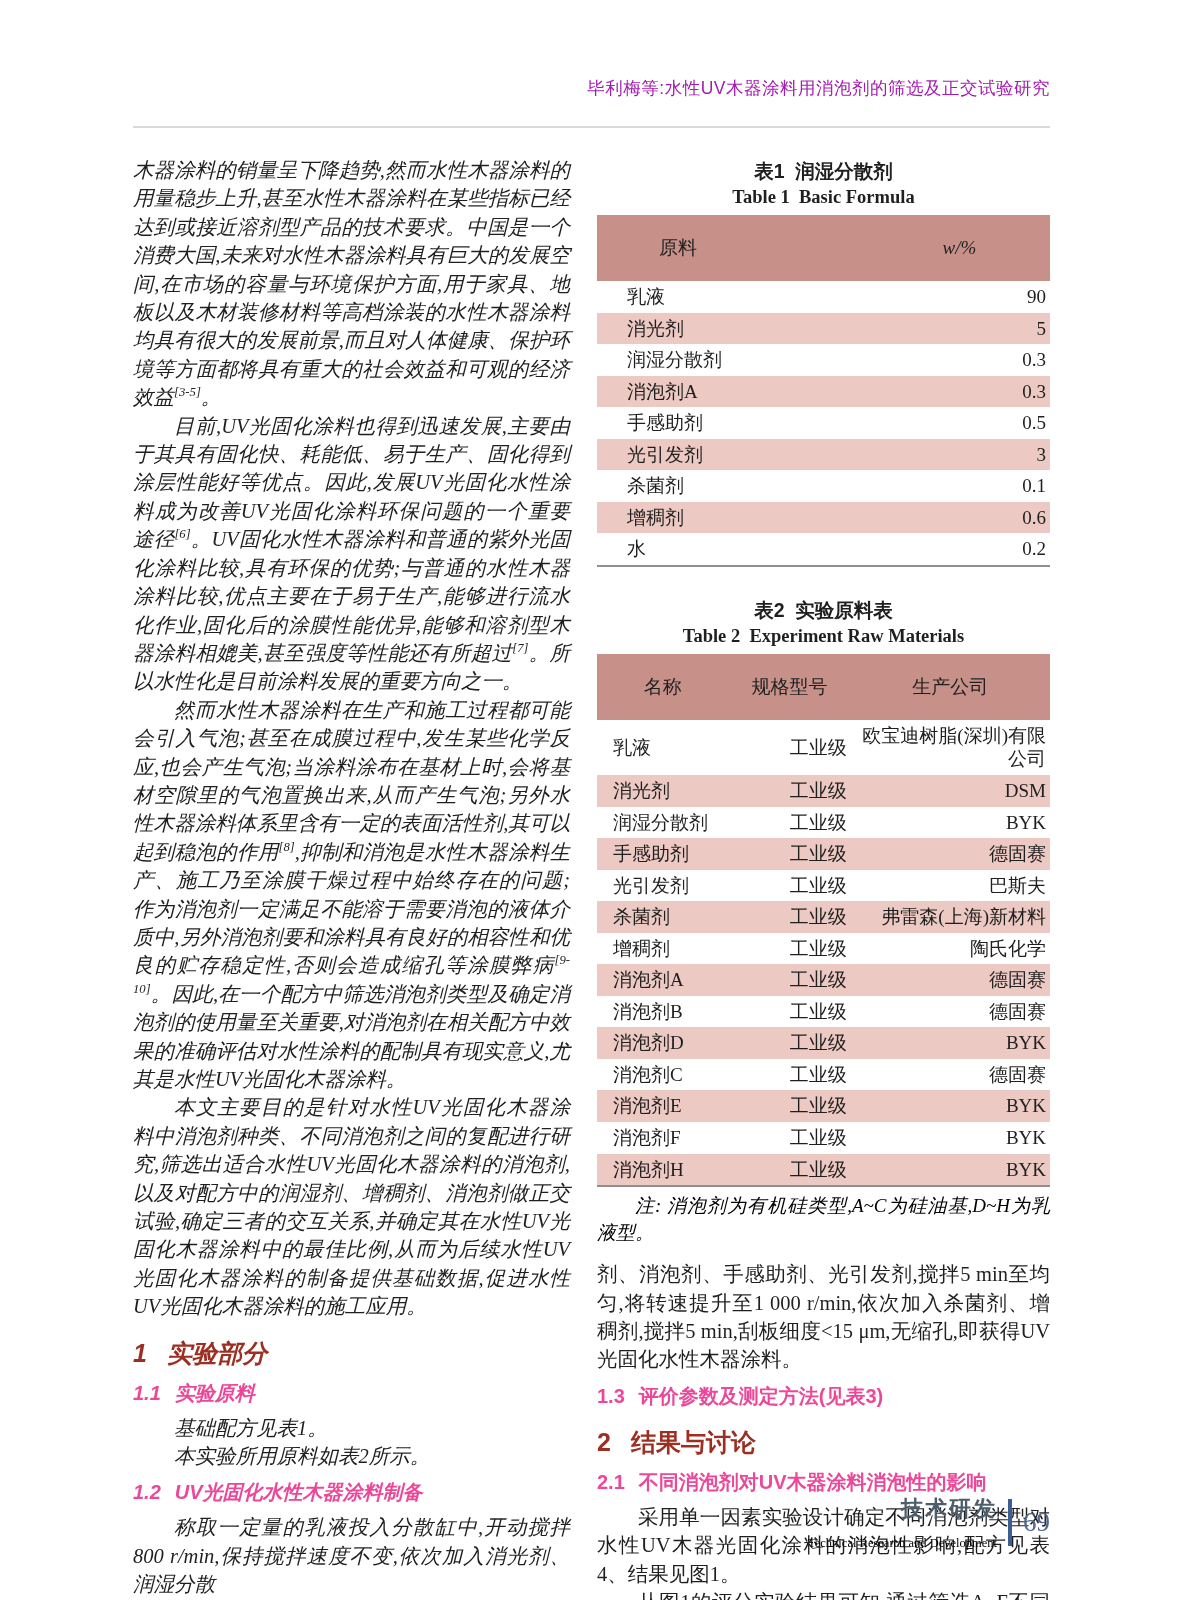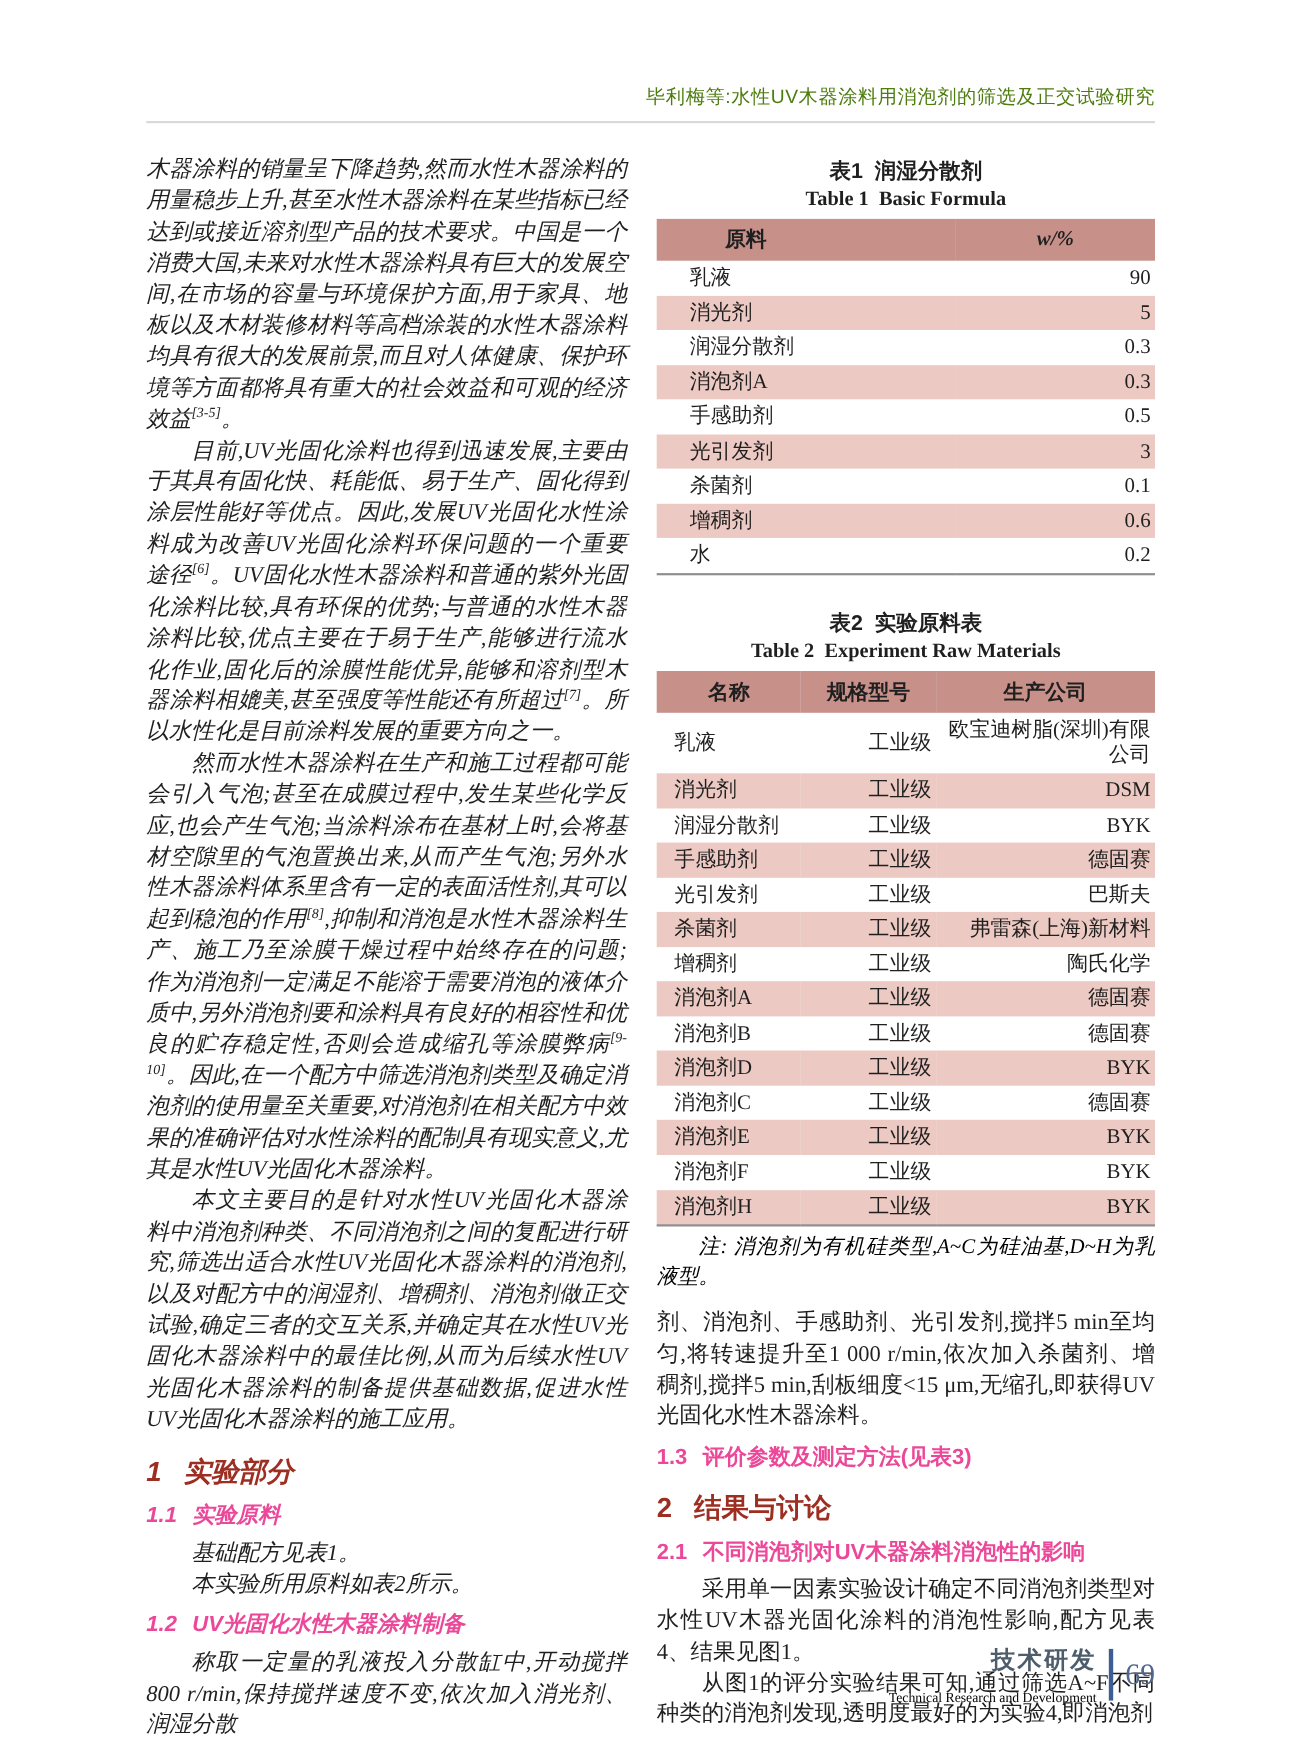--- a/index.html
+++ b/index.html
@@ -10,22 +10,22 @@
     overflow:hidden;
     font-family:"Liberation Serif","DejaVu Serif",serif;
     color:#1f1f1f;
   }
   .page { box-sizing:border-box; padding:76px 137px 0 133px; }
 
   .running-head {
     text-align:right;
     font-family:"Liberation Sans","DejaVu Sans",sans-serif;
     font-size:17.5px;
-    color:#4d7c0f;
-    padding-bottom:10px;
+    color:#a21caf;
+    padding-bottom:26px;
     border-bottom:2px solid #d7d9db;
     letter-spacing:0.5px;
   }
 
   .columns { display:flex; gap:27px; margin-top:28px; }
   .col-left  { width:437px; flex:0 0 437px;font-style:italic; }
   .col-right { width:453px; flex:0 0 453px; }
 
   .para {
     font-size:20.5px;
@@ -68,22 +68,22 @@
 
   table {
     width:100%;
     border-collapse:collapse;
     font-size:19px;
     border-bottom:2px solid #8f8f8f;
     margin-bottom:4px;
   }
   thead th {
     background:#c7918a;
-    font-weight:bold;
-    padding:6px 4px;
+    font-weight:normal;
+    padding:20px 4px;
     text-align:center;
   }
   tbody td { text-align:right; padding:4px 4px; line-height:1.24; }
   tbody tr:nth-child(even) { background:#ecc9c2; }
 
   table.t1 td:first-child { text-align:left; padding-left:30px; width:60%; }
   table.t1 th:first-child { text-align:left; padding-left:62px; width:60%; }
   .wpct { font-style:italic; font-family:"Liberation Serif","DejaVu Serif",serif; }
 
   table.t2 td:first-child { text-align:left; padding-left:16px; width:29%; }

